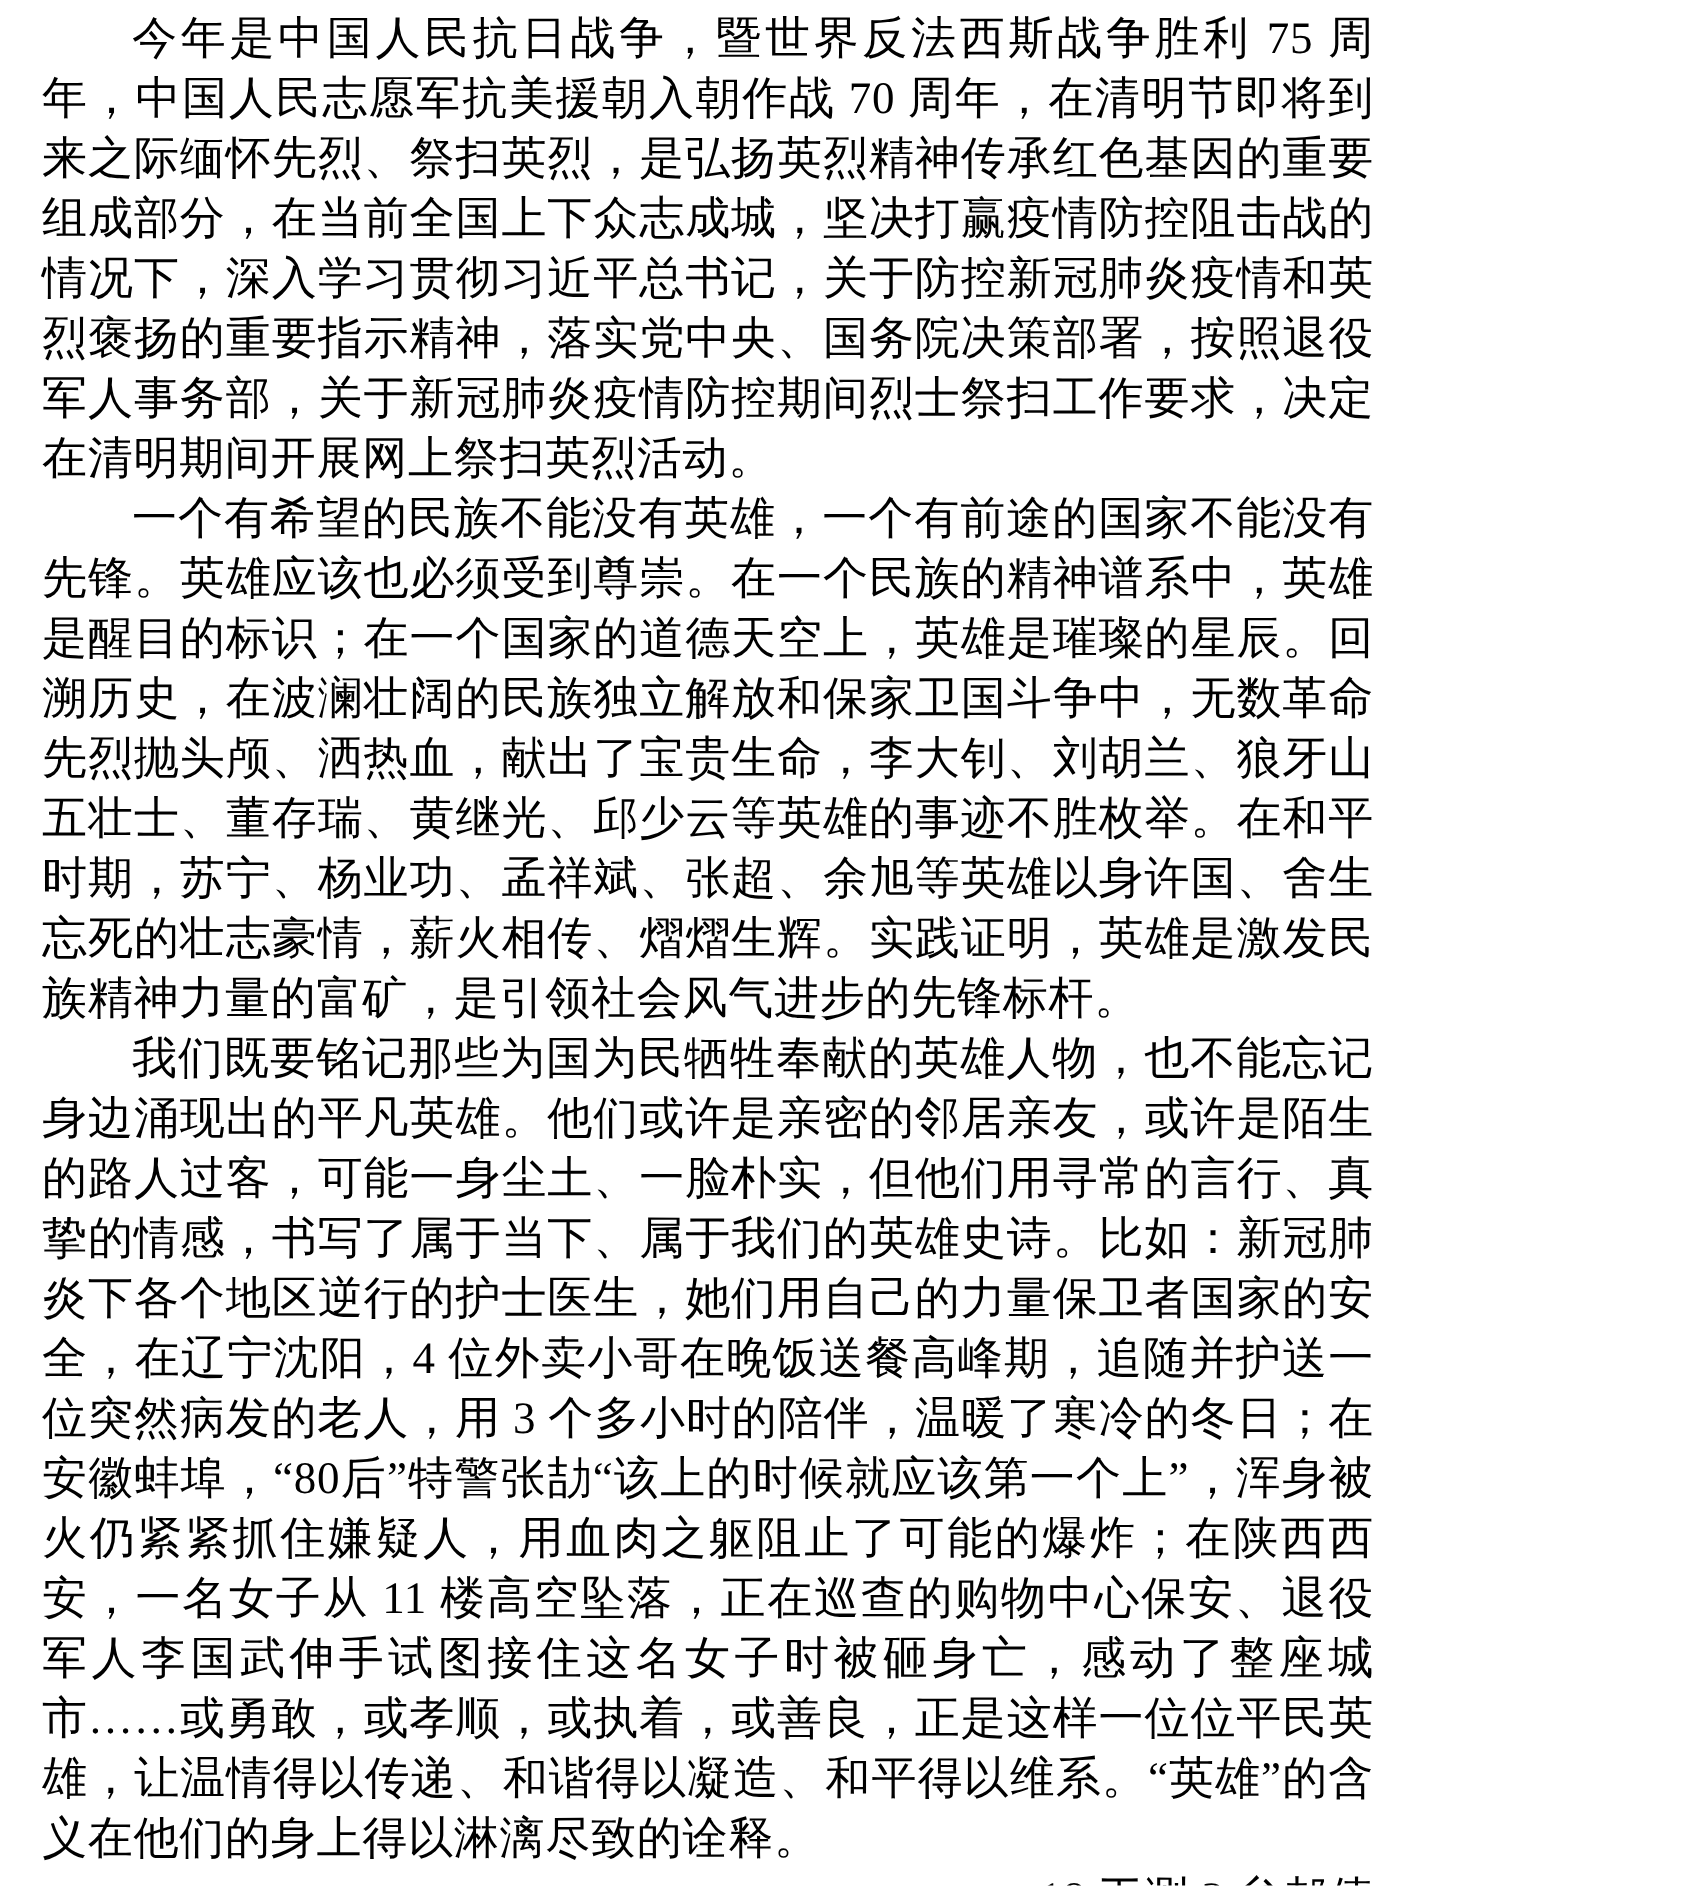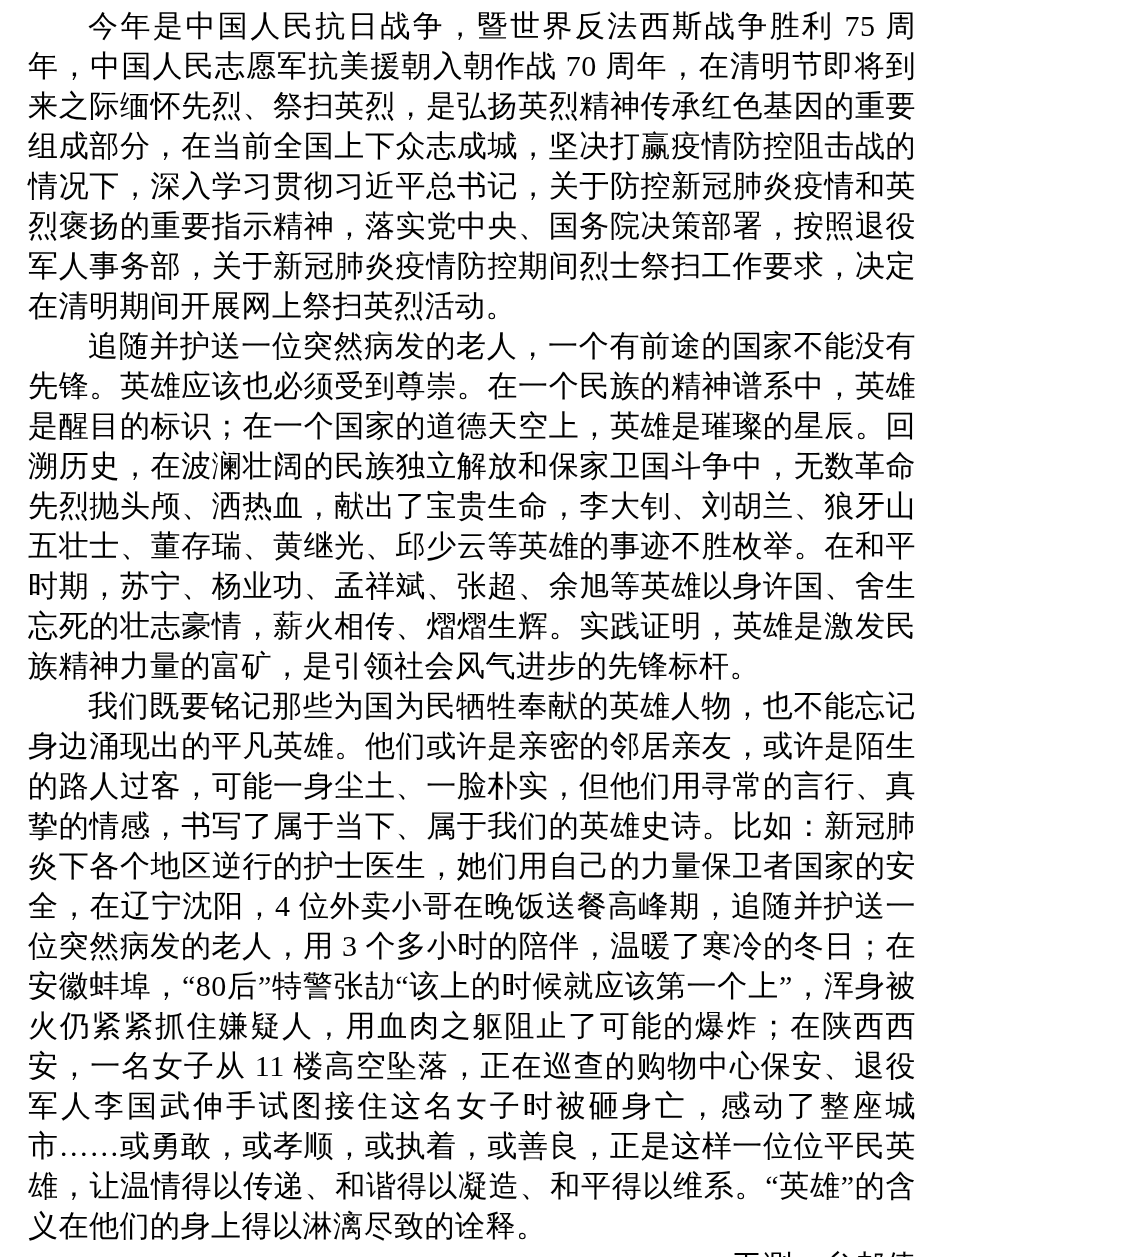--- a/index.html
+++ b/index.html
@@ -36,16 +36,16 @@
     padding: 0;
     text-indent: 0;
     text-align: right;
   }
 </style>
 </head>
 <body>
 
 <div class="page">
   <p class="para">今年是中国人民抗日战争，暨世界反法西斯战争胜利 75 周年，中国人民志愿军抗美援朝入朝作战 70 周年，在清明节即将到来之际缅怀先烈、祭扫英烈，是弘扬英烈精神传承红色基因的重要组成部分，在当前全国上下众志成城，坚决打赢疫情防控阻击战的情况下，深入学习贯彻习近平总书记，关于防控新冠肺炎疫情和英烈褒扬的重要指示精神，落实党中央、国务院决策部署，按照退役军人事务部，关于新冠肺炎疫情防控期间烈士祭扫工作要求，决定在清明期间开展网上祭扫英烈活动。</p>
-  <p class="para">追随并护送一位突然病发的老人，一个有前途的国家不能没有先锋。英雄应该也必须受到尊崇。在一个民族的精神谱系中，英雄是醒目的标识；在一个国家的道德天空上，英雄是璀璨的星辰。回溯历史，在波澜壮阔的民族独立解放和保家卫国斗争中，无数革命先烈抛头颅、洒热血，献出了宝贵生命，李大钊、刘胡兰、狼牙山五壮士、董存瑞、黄继光、邱少云等英雄的事迹不胜枚举。在和平时期，苏宁、杨业功、孟祥斌、张超、余旭等英雄以身许国、舍生忘死的壮志豪情，薪火相传、熠熠生辉。实践证明，英雄是激发民族精神力量的富矿，是引领社会风气进步的先锋标杆。</p>
+  <p class="para">一个有希望的民族不能没有英雄，一个有前途的国家不能没有先锋。英雄应该也必须受到尊崇。在一个民族的精神谱系中，英雄是醒目的标识；在一个国家的道德天空上，英雄是璀璨的星辰。回溯历史，在波澜壮阔的民族独立解放和保家卫国斗争中，无数革命先烈抛头颅、洒热血，献出了宝贵生命，李大钊、刘胡兰、狼牙山五壮士、董存瑞、黄继光、邱少云等英雄的事迹不胜枚举。在和平时期，苏宁、杨业功、孟祥斌、张超、余旭等英雄以身许国、舍生忘死的壮志豪情，薪火相传、熠熠生辉。实践证明，英雄是激发民族精神力量的富矿，是引领社会风气进步的先锋标杆。</p>
   <p class="para">我们既要铭记那些为国为民牺牲奉献的英雄人物，也不能忘记身边涌现出的平凡英雄。他们或许是亲密的邻居亲友，或许是陌生的路人过客，可能一身尘土、一脸朴实，但他们用寻常的言行、真挚的情感，书写了属于当下、属于我们的英雄史诗。比如：新冠肺炎下各个地区逆行的护士医生，她们用自己的力量保卫者国家的安全，在辽宁沈阳，4 位外卖小哥在晚饭送餐高峰期，追随并护送一位突然病发的老人，用 3 个多小时的陪伴，温暖了寒冷的冬日；在安徽蚌埠，“80后”特警张劼“该上的时候就应该第一个上”，浑身被火仍紧紧抓住嫌疑人，用血肉之躯阻止了可能的爆炸；在陕西西安，一名女子从 11 楼高空坠落，正在巡查的购物中心保安、退役军人李国武伸手试图接住这名女子时被砸身亡，感动了整座城市……或勇敢，或孝顺，或执着，或善良，正是这样一位位平民英雄，让温情得以传递、和谐得以凝造、和平得以维系。“英雄”的含义在他们的身上得以淋漓尽致的诠释。</p>
   <p class="signature">——18 工测 3 牟郝倩</p>
 </div>
 
 </body></html>

